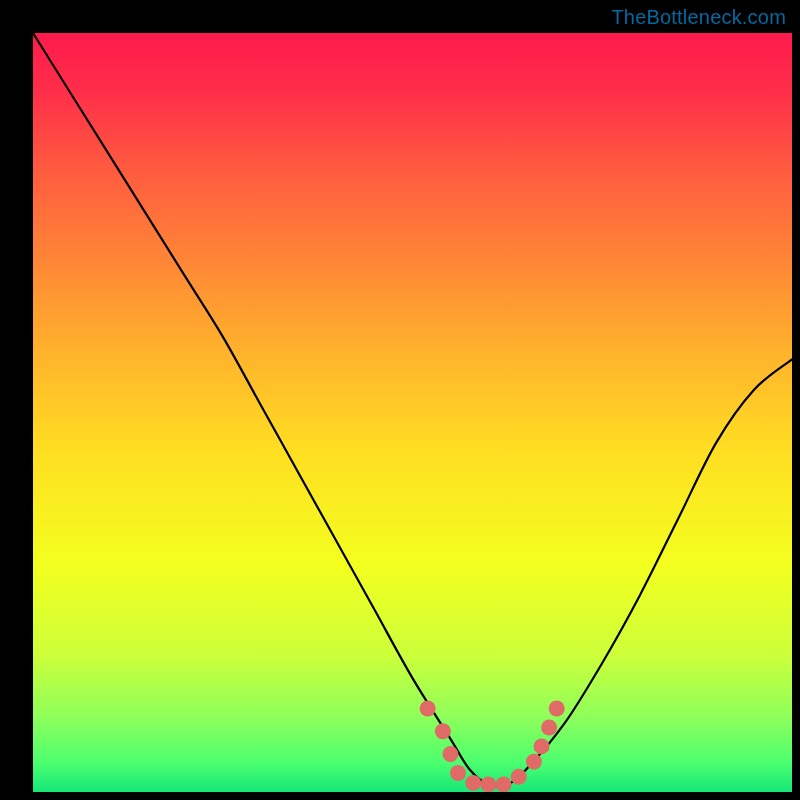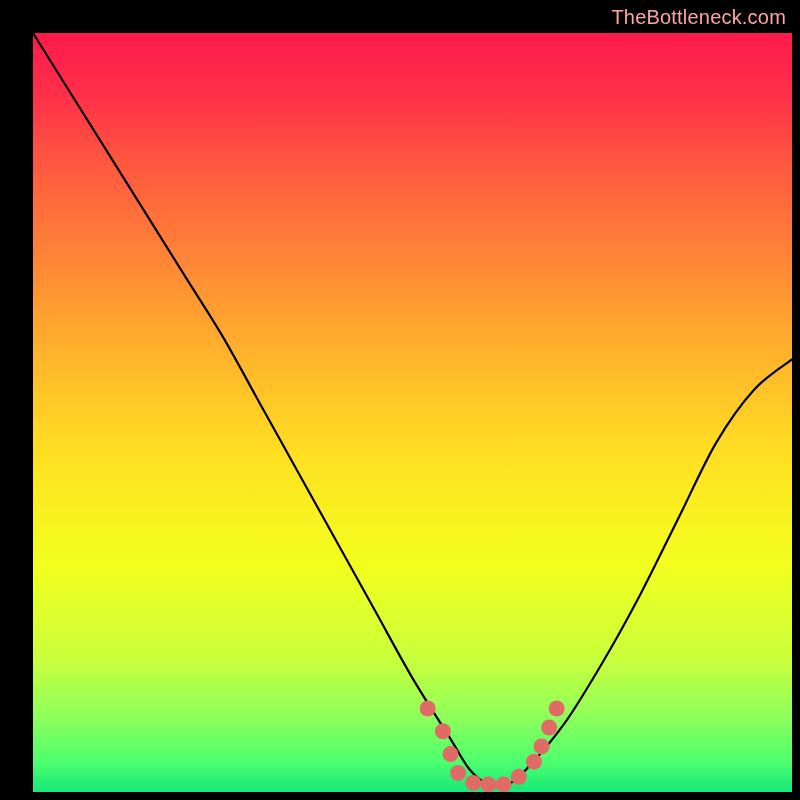--- a/index.html
+++ b/index.html
@@ -13,21 +13,21 @@
   }
   .stage {
     width: 800px;
     height: 800px;
     position: relative;
   }
   .watermark {
     position: absolute;
     top: 6px;
     right: 14px;
-    color: #fca5a5;
+    color: #0369a1;
     font-size: 20px;
     letter-spacing: 0.2px;
     font-weight: 400;
     z-index: 10;
   }
   svg {
     position: absolute;
     top: 0; left: 0;
     width: 800px;
     height: 800px;

